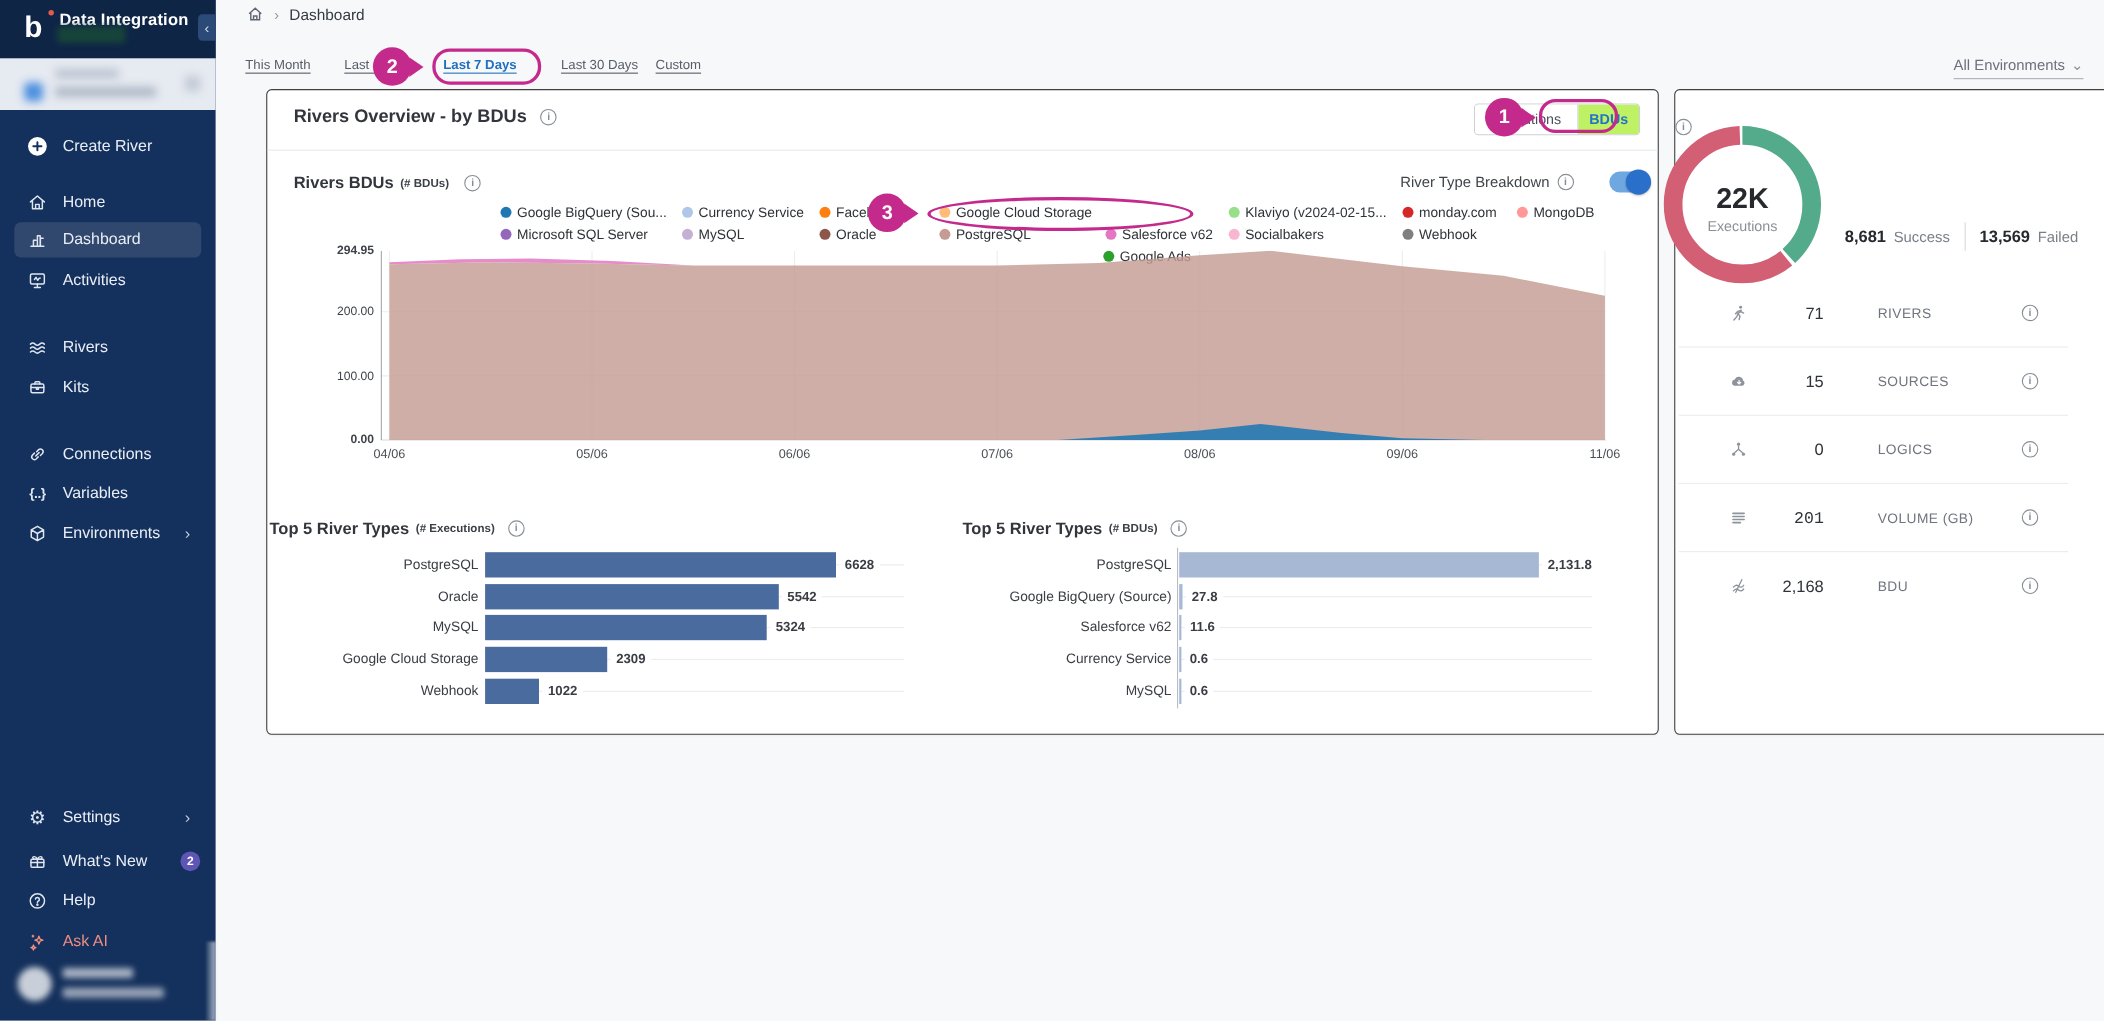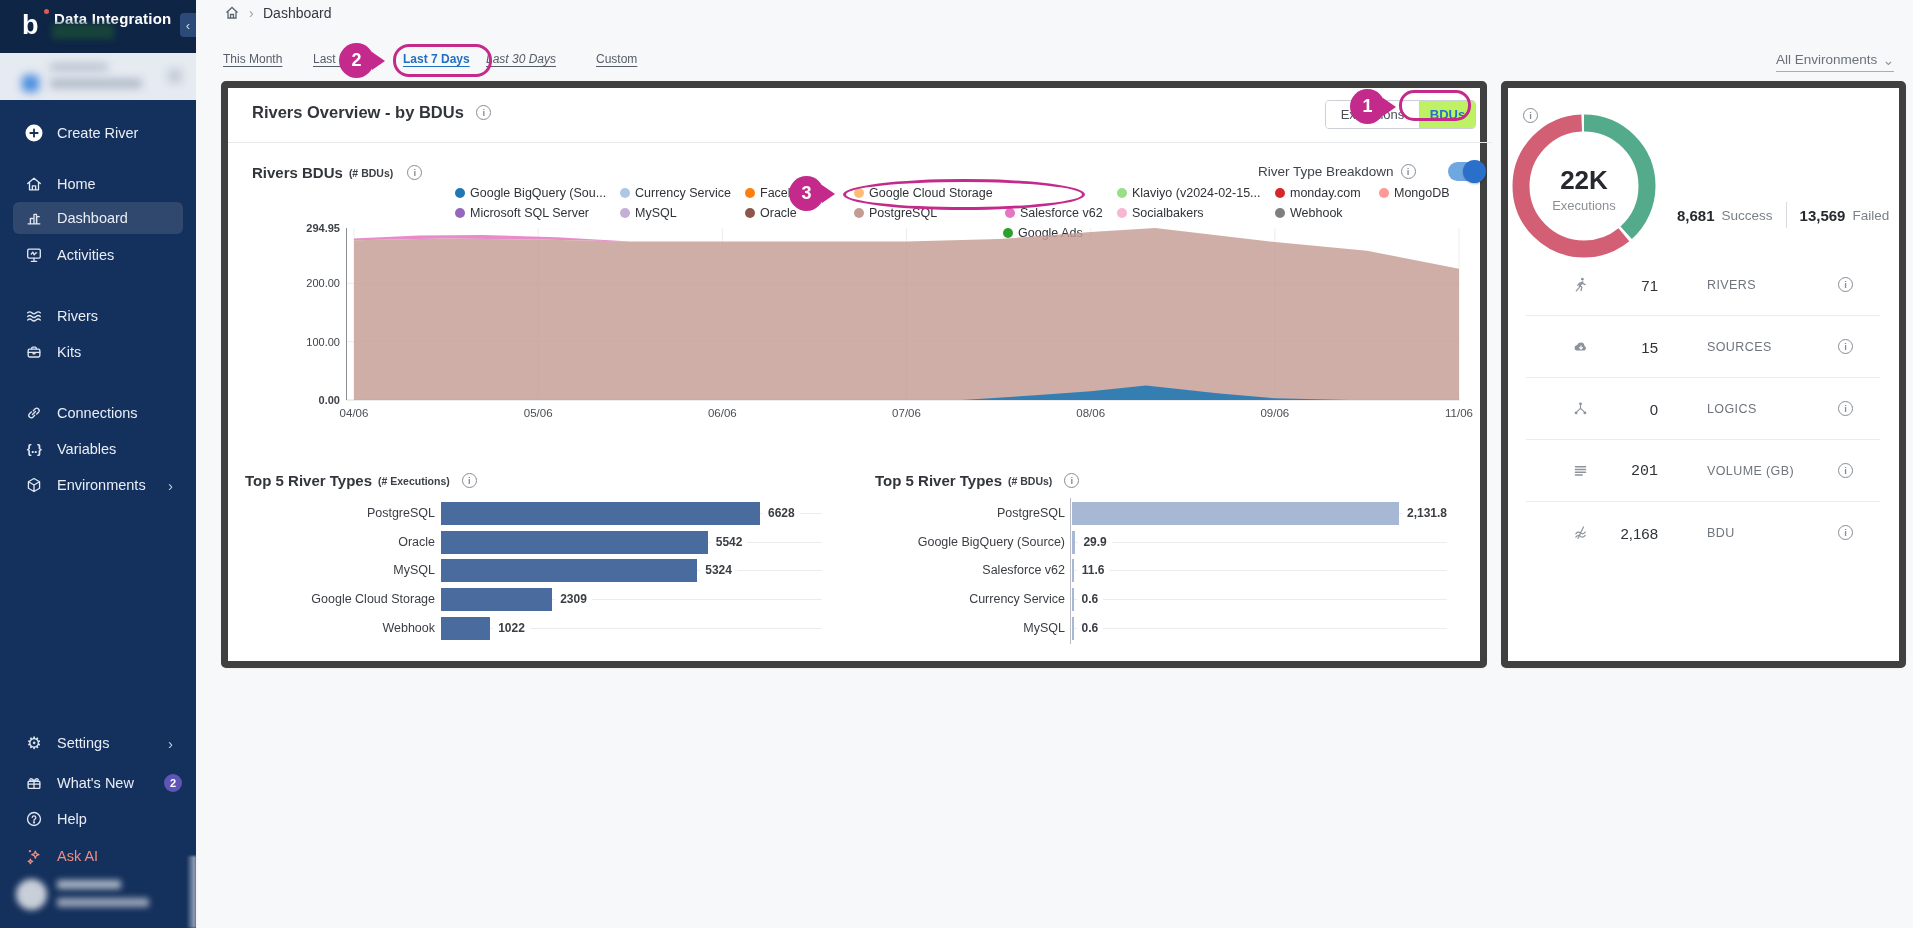--- a/index.html
+++ b/index.html
@@ -32,21 +32,21 @@
   .sb-scroll { position:absolute; left:187px; top:856px; width:9px; height:72px; background:linear-gradient(to right,rgba(255,255,255,.05),rgba(220,226,235,.75)); filter:blur(1px); }
 
   
   .breadcrumb-sep { color:#9ba1a9; font-size:14px; }
   .bc-current { color:#343a42; font-size:14px; }
   .date-tab { position:absolute; top:52px; font-size:12px; color:#565d68; text-decoration:underline; text-underline-offset:3px; cursor:pointer; white-space:nowrap; }
   .date-tab.active { color:#2170c0; font-weight:700; }
   .env-dd { position:absolute; left:1776px; top:48px; width:118px; height:24px; border-bottom:1px solid #a9aeb6; color:#6b717b; font-size:13.5px; display:flex; align-items:center; justify-content:space-between; cursor:pointer; }
 
   
-  .card { position:absolute; background:#fff; border:7px solid #404040; border-radius:5px; box-shadow:0 1px 2px rgba(20,30,50,.04); }
+  .card { position:absolute; background:#fff; border:1px solid #404040; border-radius:5px; box-shadow:0 1px 2px rgba(20,30,50,.04);margin-left:21px; }
   .main-card { left:221px; top:81px; width:1266px; height:587px; }
   .side-card { left:1501px; top:81px; width:405px; height:587px; }
   .card-h-title { position:absolute; left:24px; top:15px; font-size:16.5px; font-weight:700; color:#32363c; }
   .hdr-divider { position:absolute; left:0; top:54px; width:1264px; height:1px; background:#e7e9ec; }
   .sec-title { font-size:15px; font-weight:700; color:#32363c; white-space:nowrap; }
   .sec-sub { font-size:10.5px; font-weight:700; color:#3c4046; }
   .info { display:inline-flex; width:15px; height:15px; border:1.2px solid #878d96; border-radius:50%; color:#878d96; font-size:9.5px; font-weight:700; align-items:center; justify-content:center; font-style:normal; flex:0 0 15px; }
   .toggle-group { position:absolute; left:1097px; top:12px; height:29px; display:flex; border:1px solid #ccd0d6; border-radius:4px; overflow:hidden; }
   .tg-btn { height:100%; display:flex; align-items:center; justify-content:center; font-size:13px; color:#4a4f57; background:#fff; cursor:pointer; }
   .tg-btn.active { background:#bef264; color:#2472c8; font-weight:700; }
@@ -217,21 +217,21 @@
       <path d="M2.5 7.5 L8 2.5 L13.5 7.5 M4 6.8 V13 H12 V6.8 M6.5 13 V9.5 h3 V13"></path>
     </svg>
 </div>
 <span class="abs breadcrumb-sep" style="left:249px; top:5px;">›</span>
 <span class="abs bc-current" style="left:263px; top:5px;">Dashboard</span>
 
 <div id="date-tabs">
     <a class="date-tab" style="left: 223px;">This Month</a>
     <a class="date-tab" style="left: 313px;">Last Month</a>
     <a class="date-tab active" style="left: 403px;">Last 7 Days</a>
-    <a class="date-tab" style="left: 486px; font-style: italic;">Last 30 Days</a>
+    <a class="date-tab" style="left: 510px;">Last 30 Days</a>
     <a class="date-tab" style="left: 596px;">Custom</a>
   </div>
 
 <div class="env-dd">
   <span>All Environments</span>
   <span style="color:#8d939c;">⌄</span>
 </div>
 
 <div class="card main-card">
   <div class="card-h-title">
@@ -383,21 +383,21 @@
     <span class="info" style="margin-left:6px;">i</span>
     </div>
     <div class="abs" style="left:1070px; top:498px; width:1px; height:146px; background:#b9bdc3;"></div>
     <div class="bar-label" style="left:875px; top:506px;">PostgreSQL</div>
     <div class="bar-track" style="left:1399px; top:513px; width:48px;"></div>
     <div class="bar-rect" style="left:1072px; top:502px; width:327px; background:#a6b8d4;"></div>
     <div class="bar-val" style="left:1402px; top:502px;">2,131.8</div>
     <div class="bar-label" style="left:875px; top:535px;">Google BigQuery (Source)</div>
     <div class="bar-track" style="left:1075.4513087531664px; top:542px; width:371.54869124683364px;"></div>
     <div class="bar-rect" style="left:1072px; top:531px; width:3.451308753166338px; background:#a6b8d4;"></div>
-    <div class="bar-val" style="left:1078.4513087531664px; top:531px;">29.9</div>
+    <div class="bar-val" style="left:1078.4513087531664px; top:531px;">27.8</div>
     <div class="bar-label" style="left:875px; top:563px;">Salesforce v62</div>
     <div class="bar-track" style="left:1073.7793414016323px; top:570px; width:373.22065859836755px;"></div>
     <div class="bar-rect" style="left:1072px; top:559px; width:1.779341401632423px; background:#a6b8d4;"></div>
     <div class="bar-val" style="left:1076.7793414016323px; top:559px;">11.6</div>
     <div class="bar-label" style="left:875px; top:592px;">Currency Service</div>
     <div class="bar-track" style="left:1073.5px; top:599px; width:373.5px;"></div>
     <div class="bar-rect" style="left:1072px; top:588px; width:1.5px; background:#a6b8d4;"></div>
     <div class="bar-val" style="left:1076.5px; top:588px;">0.6</div>
     <div class="bar-label" style="left:875px; top:621px;">MySQL</div>
     <div class="bar-track" style="left:1073.5px; top:628px; width:373.5px;"></div>

